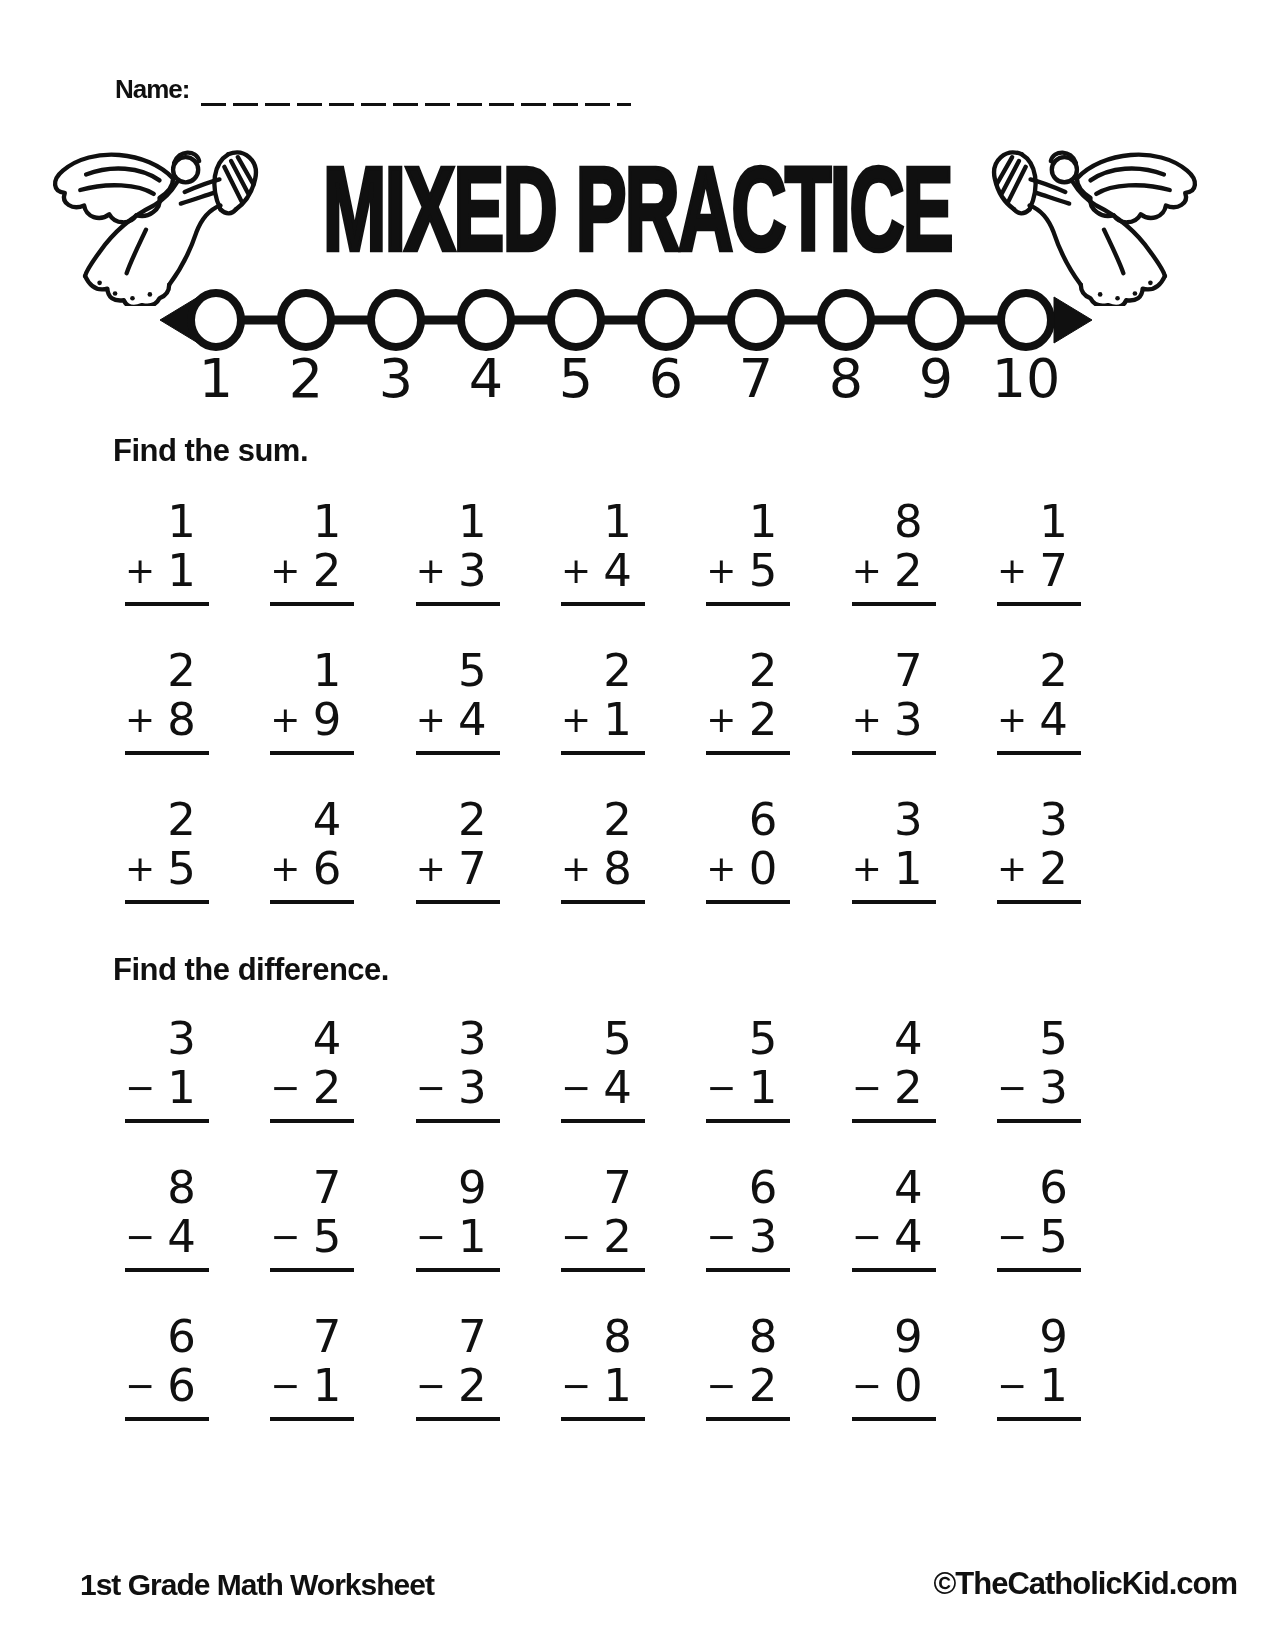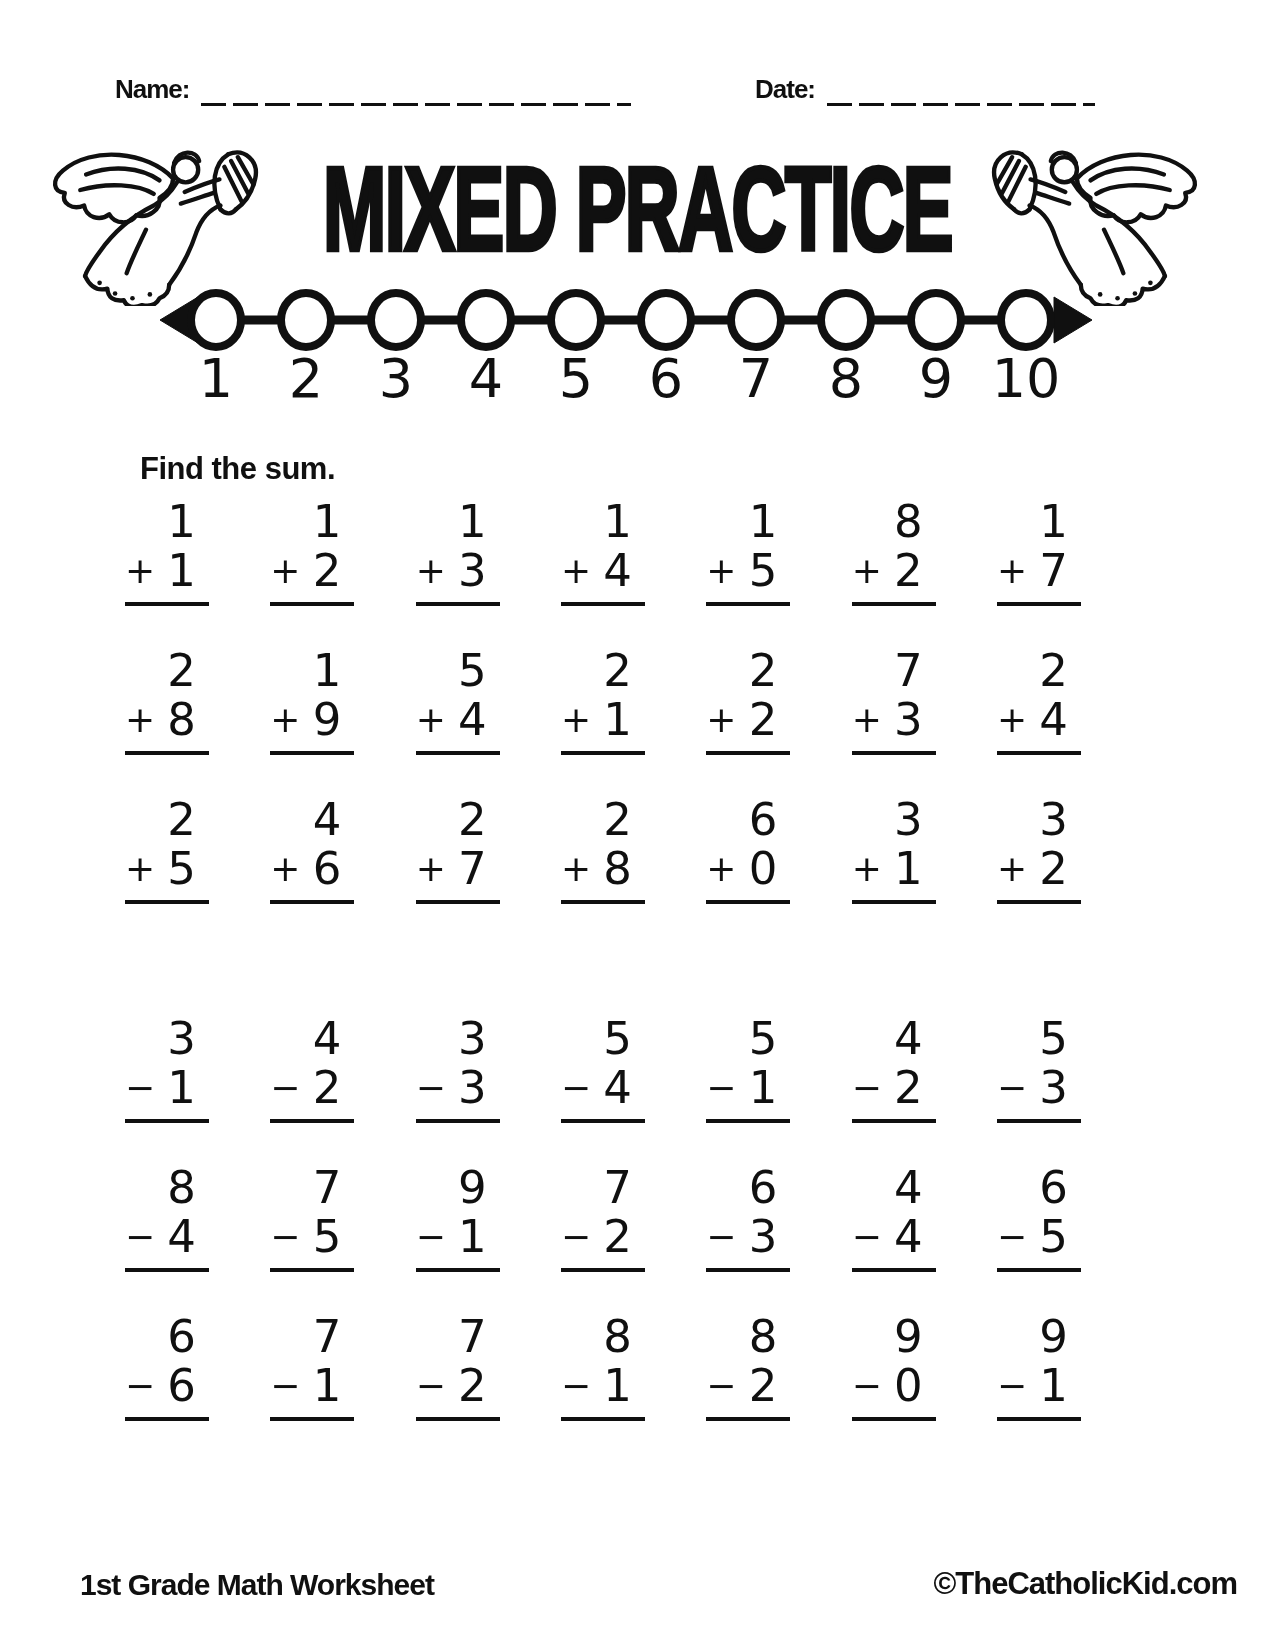--- a/index.html
+++ b/index.html
@@ -28,21 +28,21 @@
   .angel-left{left:30px;}
   .angel-right{left:988px;transform:scaleX(-1);}
   .angel svg{width:100%;height:100%;}
   
   .number-line{position:absolute;left:156px;top:280px;width:940px;height:124px;}
   .nl-stroke{stroke:#101010;fill:#101010;}
   .nl-circle{fill:#ffffff;stroke:#101010;stroke-width:8px;}
   .nl-num{font-family:"DejaVu Sans",sans-serif;font-size:54px;fill:#101010;text-anchor:middle;}
   
   .instruction{position:absolute;left:113px;font-size:31px;font-weight:bold;letter-spacing:-0.5px;}
-  .sum-instruction{top:451px;margin-left:27px;}
+  .sum-instruction{top:433px;}
   .diff-instruction{top:952px;}
   
   .problems{position:absolute;left:125px;width:956px;}
   #sum-problems{top:497px;}
   #diff-problems{top:1014px;}
   .prob-row{display:flex;justify-content:space-between;margin-bottom:40px;}
   .prob{width:84px;font-family:"DejaVu Sans",sans-serif;font-size:45px;line-height:49px;color:#101010;}
   .p-top{text-align:right;padding-right:13px;}
   .p-bot{display:flex;justify-content:space-between;align-items:center;padding-right:13px;}
   .p-op{font-size:36px;}
@@ -52,24 +52,20 @@
   .footer-right{position:absolute;right:38px;top:1566px;font-size:31px;font-weight:bold;letter-spacing:-1px;margin-left:12px;}
 </style>
 </head>
 <body>
 
 <div class="page">
 
   <div class="hdr-field name-field">
     <span class="hdr-label">Name:</span>
     <span class="hdr-line name-line"></span>
-  </div>
-  <div class="hdr-field date-field">
-    <span class="hdr-label">Date:</span>
-    <span class="hdr-line date-line"></span>
   </div>
 
   <div class="angel angel-left">
     <svg viewBox="0 0 240 170" aria-hidden="true">
       <g fill="none" stroke="#101010" stroke-width="4.5" stroke-linecap="round" stroke-linejoin="round">
         <path d="M148,42 C122,14 64,8 34,34 C22,44 24,56 36,57 C32,68 44,75 56,70 C58,82 72,87 82,79 C88,90 104,90 110,80 C122,84 136,74 134,62 C142,57 148,50 148,42 Z"></path>
         <path d="M58,38 C84,28 114,30 134,44"></path>
         <path d="M52,54 C80,46 112,48 128,58"></path>
         <circle cx="161" cy="33" r="13"></circle>
         <path d="M149,26 C154,12 172,12 175,24"></path>
@@ -322,20 +318,21 @@
           <div class="p-top">3</div>
           <div class="p-bot">
             <span class="p-op">+</span>
             <span class="p-num">2</span>
           </div>
           <div class="p-line"></div>
         </div>
       </div>
     </div>
 
+  <div class="instruction diff-instruction">Find the difference.</div>
   <div class="problems" id="diff-problems">
       <div class="prob-row">
         <div class="prob">
           <div class="p-top">3</div>
           <div class="p-bot">
             <span class="p-op">−</span>
             <span class="p-num">1</span>
           </div>
           <div class="p-line"></div>
         </div>

